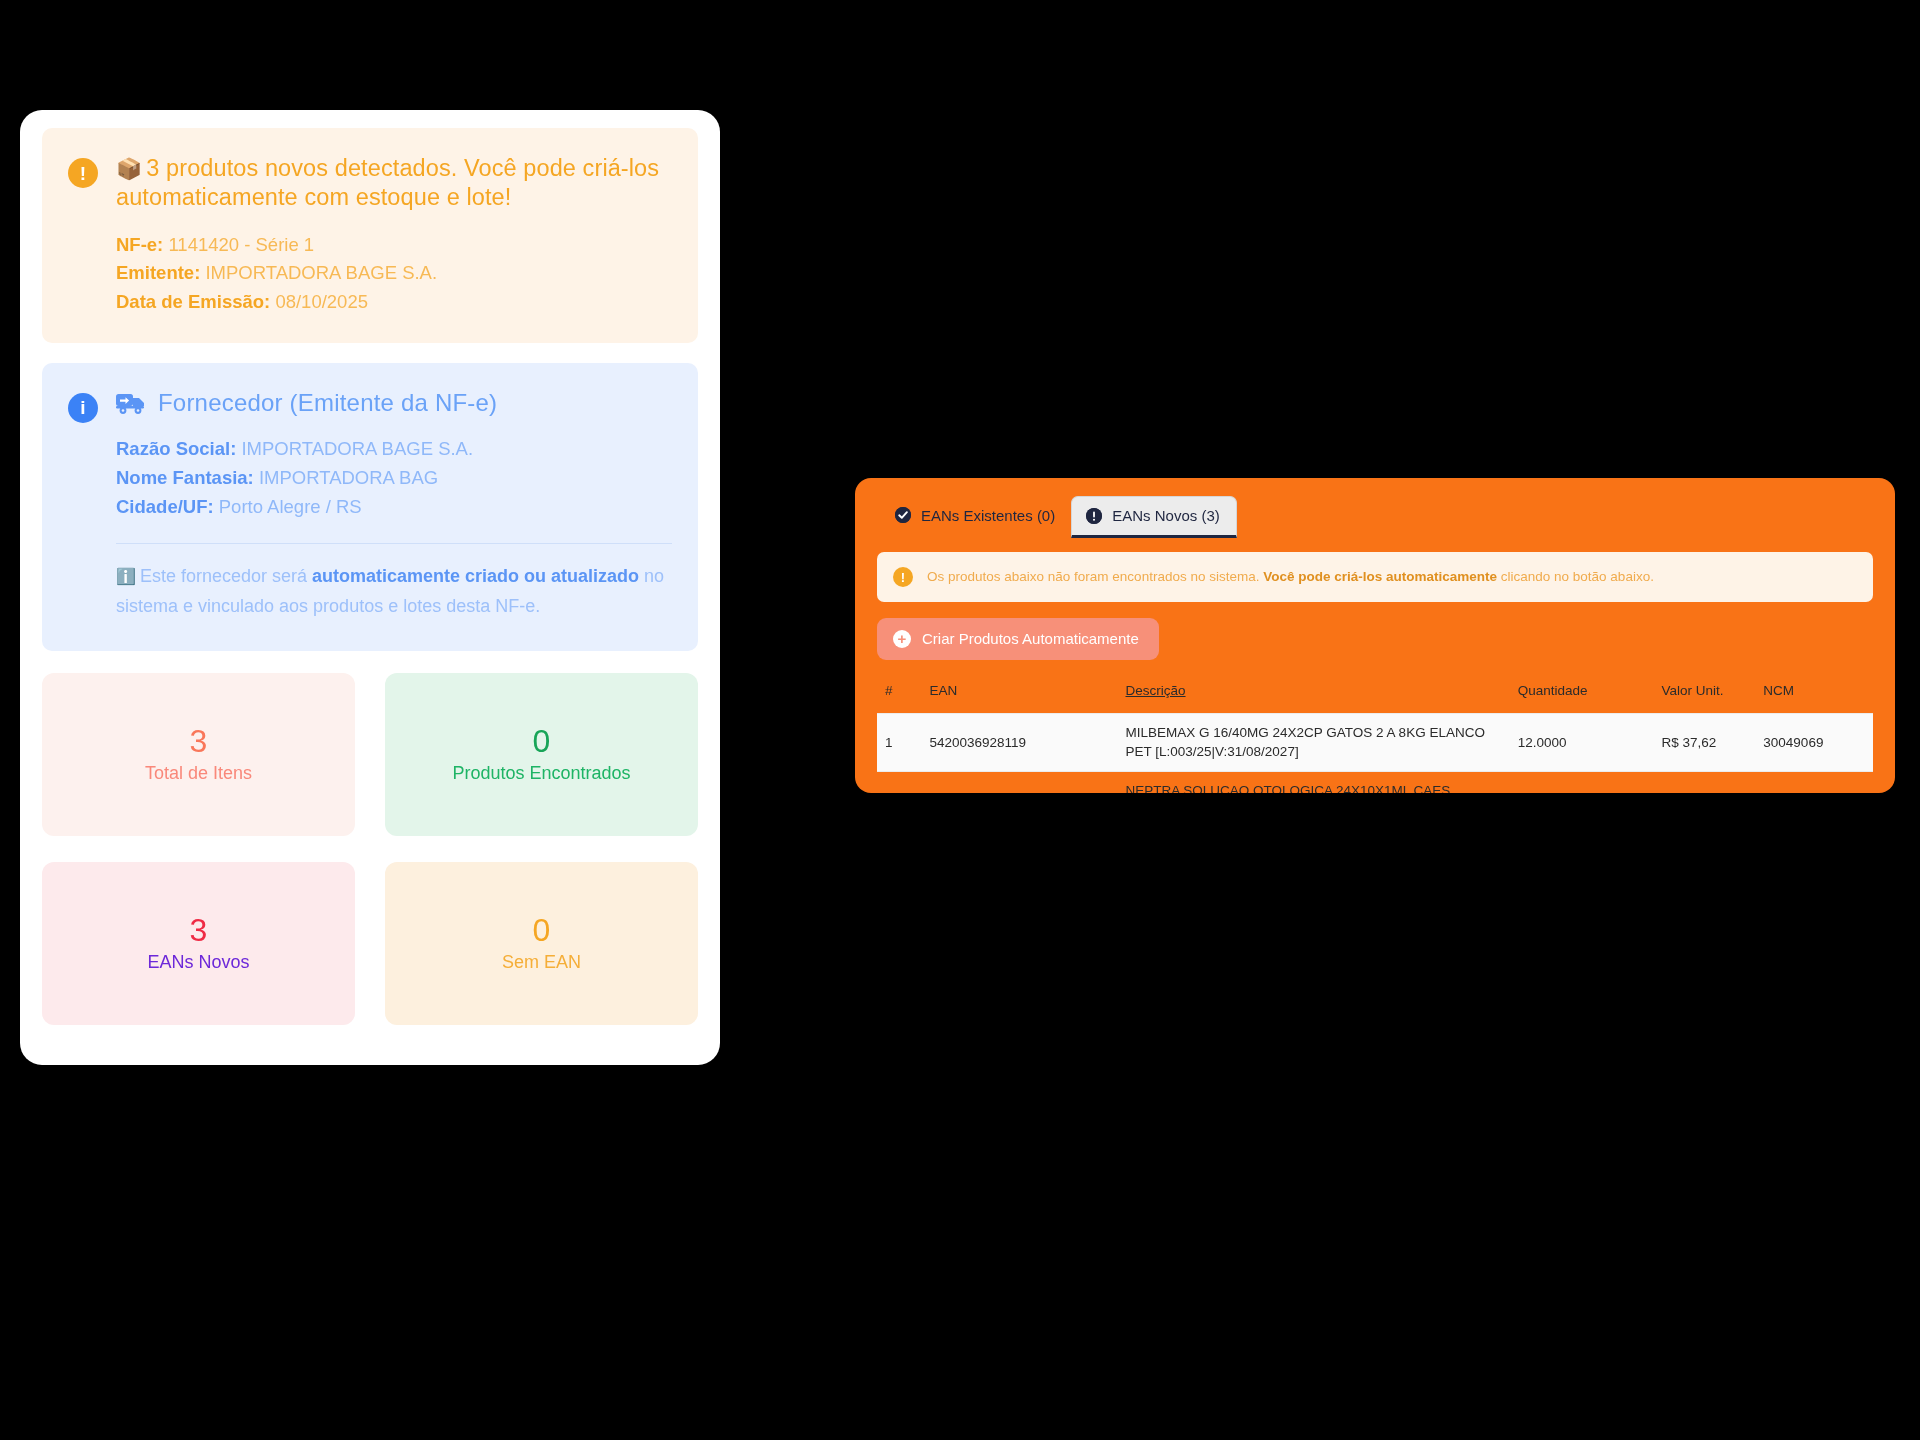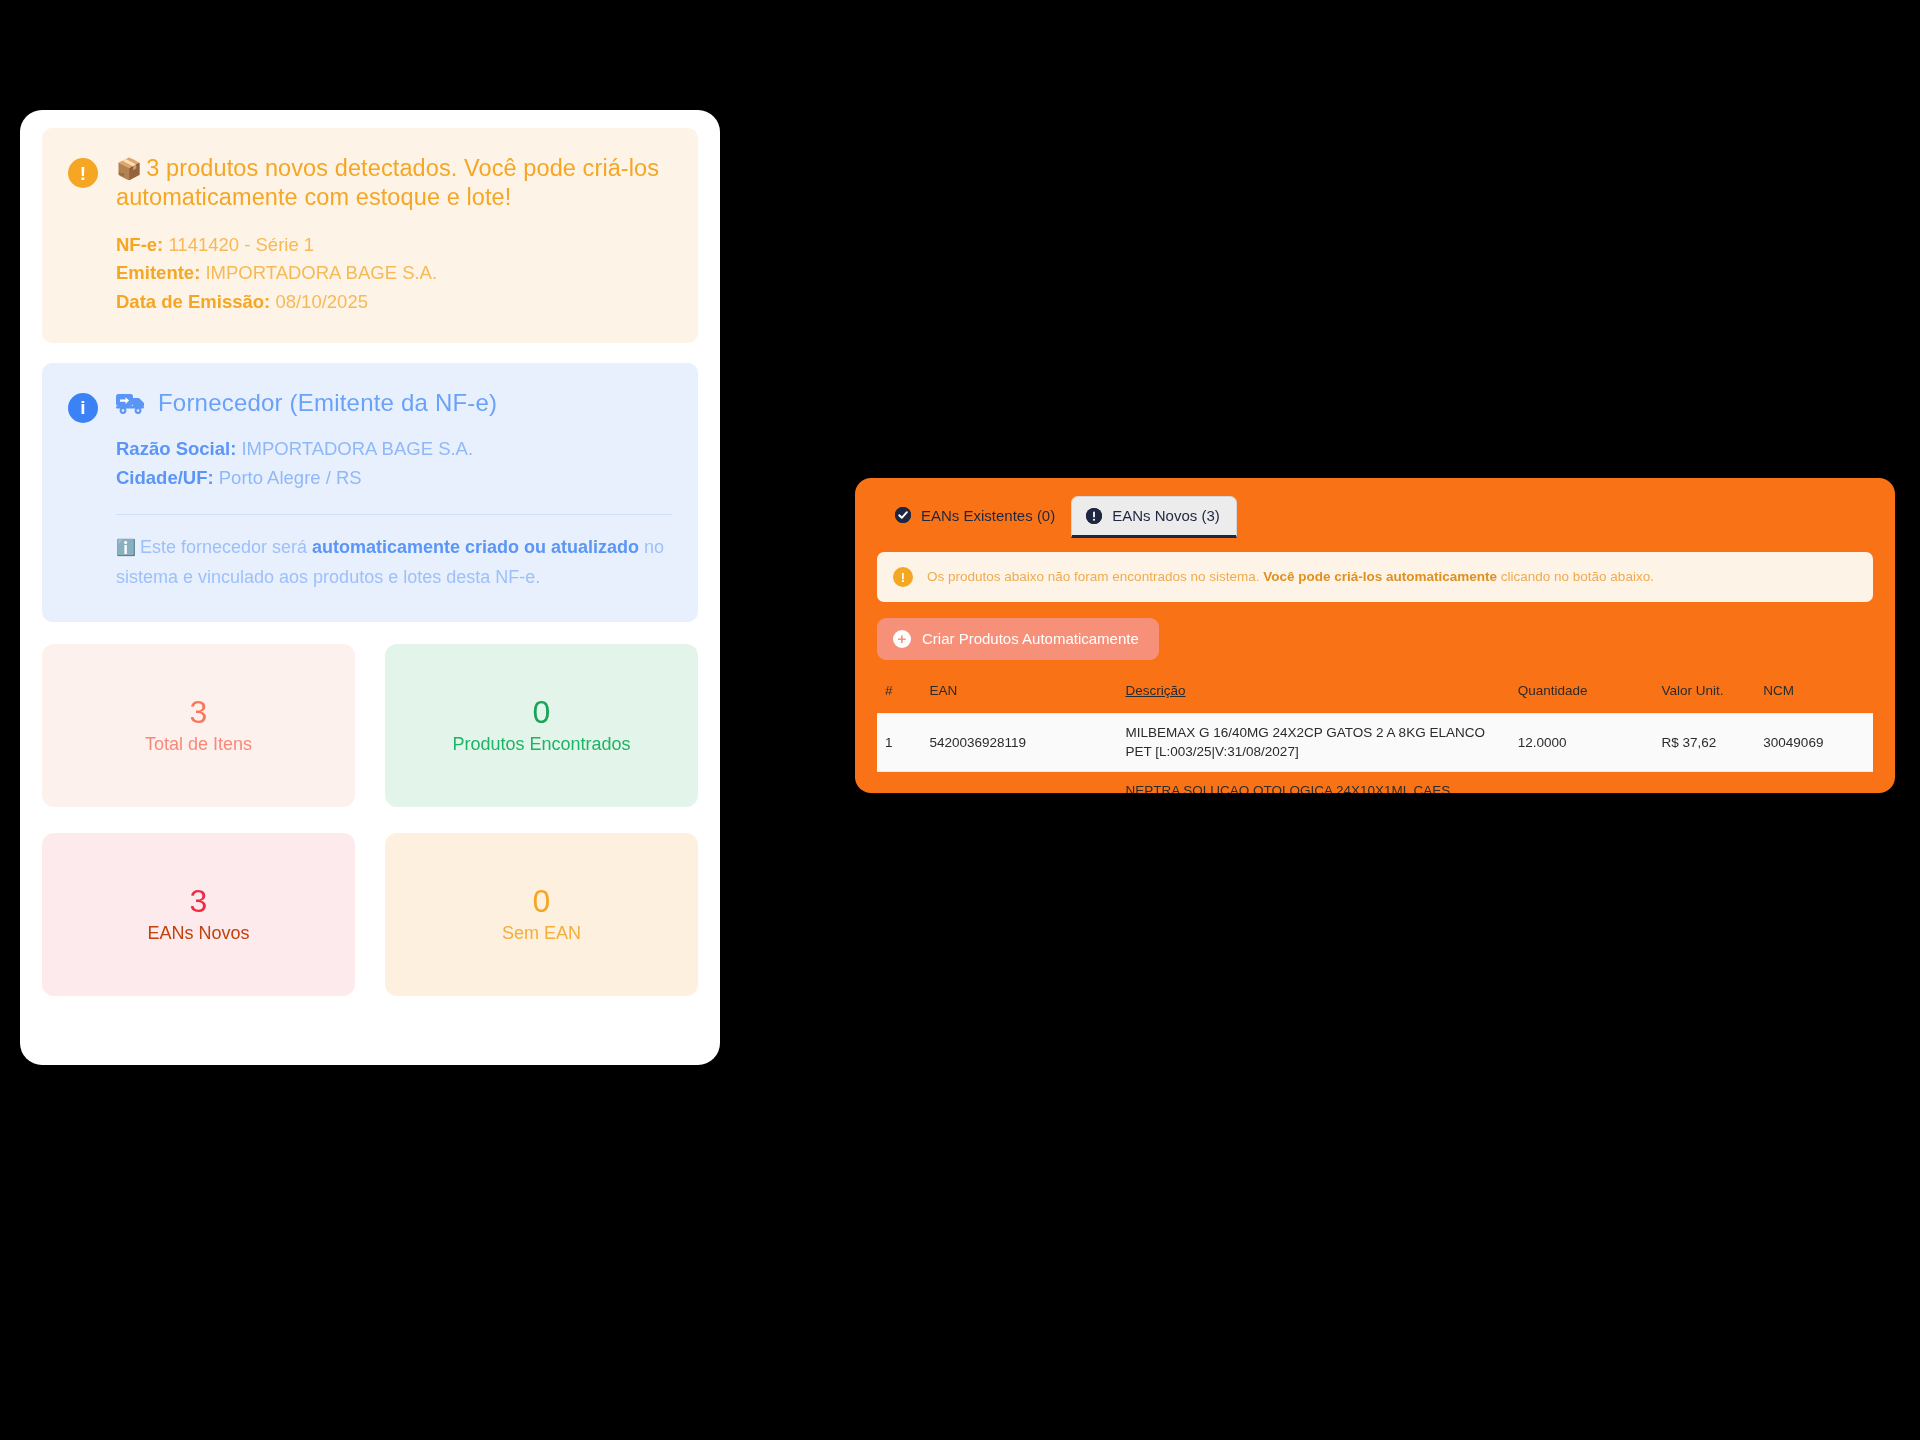--- a/index.html
+++ b/index.html
@@ -320,20 +320,24 @@
           </span>
           <span class="supplier-title">Fornecedor (Emitente da NF-e)</span>
         </div>
 
         <div class="supplier-rows">
           <div>
             <b>Razão Social:</b>
             <span>IMPORTADORA BAGE S.A.</span>
           </div>
           <div>
+            <b>Nome Fantasia:</b>
+            <span>IMPORTADORA BAG</span>
+          </div>
+          <div>
             <b>Cidade/UF:</b>
             <span>Porto Alegre / RS</span>
           </div>
         </div>
 
         <div class="divider-blue"></div>
 
         <div class="supplier-note">
           <span class="emoji-info">ℹ️</span><span>Este fornecedor será </span><b>automaticamente criado ou atualizado</b><span> no sistema e vinculado aos produtos e lotes desta NF-e.</span>
         </div>
@@ -344,21 +348,21 @@
       <div class="stat-card" style="background:#fdf1ee;">
         <div class="stat-value" style="color:#f9775a;">3</div>
         <div class="stat-label" style="color:#f9887a;">Total de Itens</div>
       </div>
       <div class="stat-card" style="background:#e3f5ea;">
         <div class="stat-value" style="color:#18a558;">0</div>
         <div class="stat-label" style="color:#1eb465;">Produtos Encontrados</div>
       </div>
       <div class="stat-card" style="background:#fdeaec;">
         <div class="stat-value" style="color:#ef2b45;">3</div>
-        <div class="stat-label" style="color:#c2410c;">EANs Novos</div>
+        <div class="stat-label" style="color:#6d28d9;">EANs Novos</div>
       </div>
       <div class="stat-card" style="background:#fdf0de;">
         <div class="stat-value" style="color:#f5a623;">0</div>
         <div class="stat-label" style="color:#f5ae38;">Sem EAN</div>
       </div>
     </div>
 
   </div>
 
   <div class="right-card">

